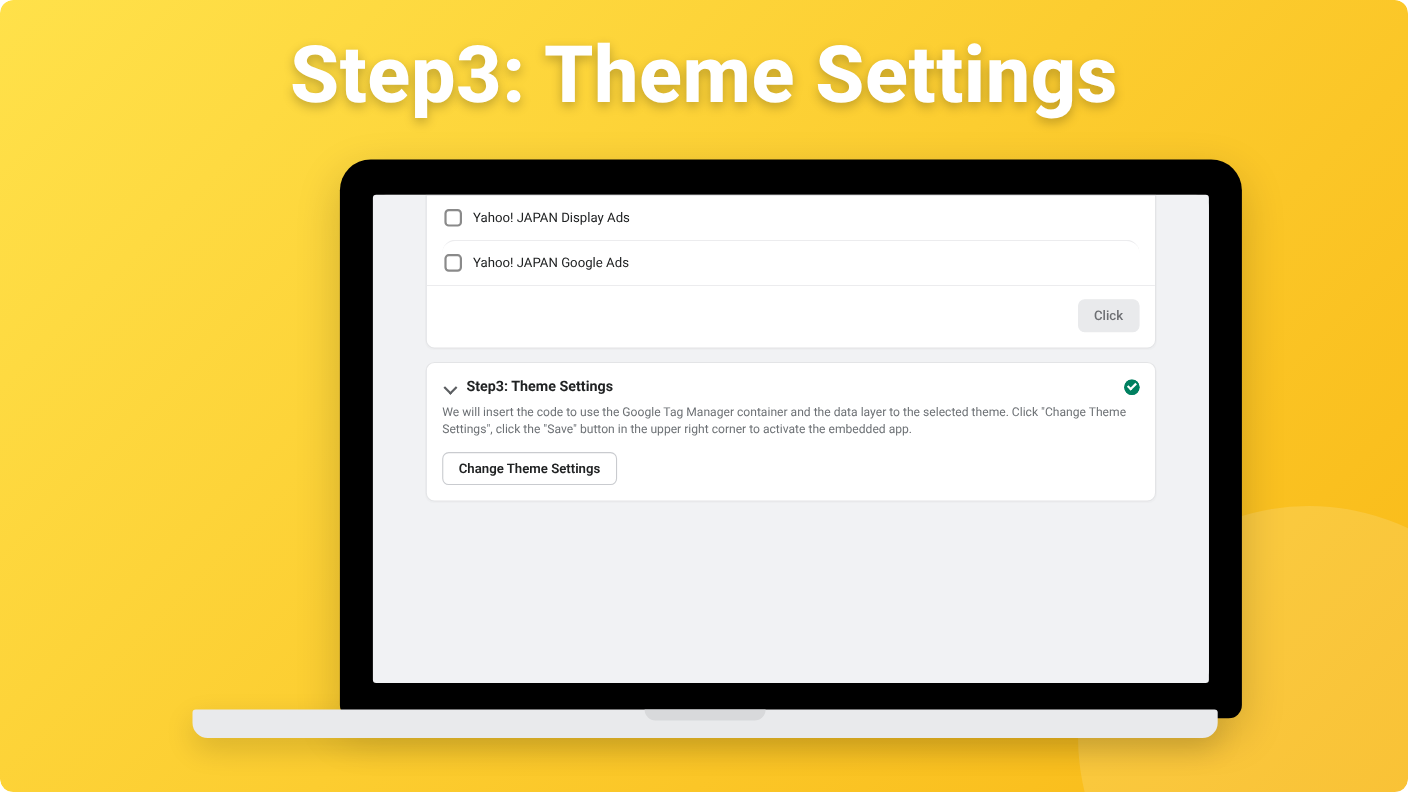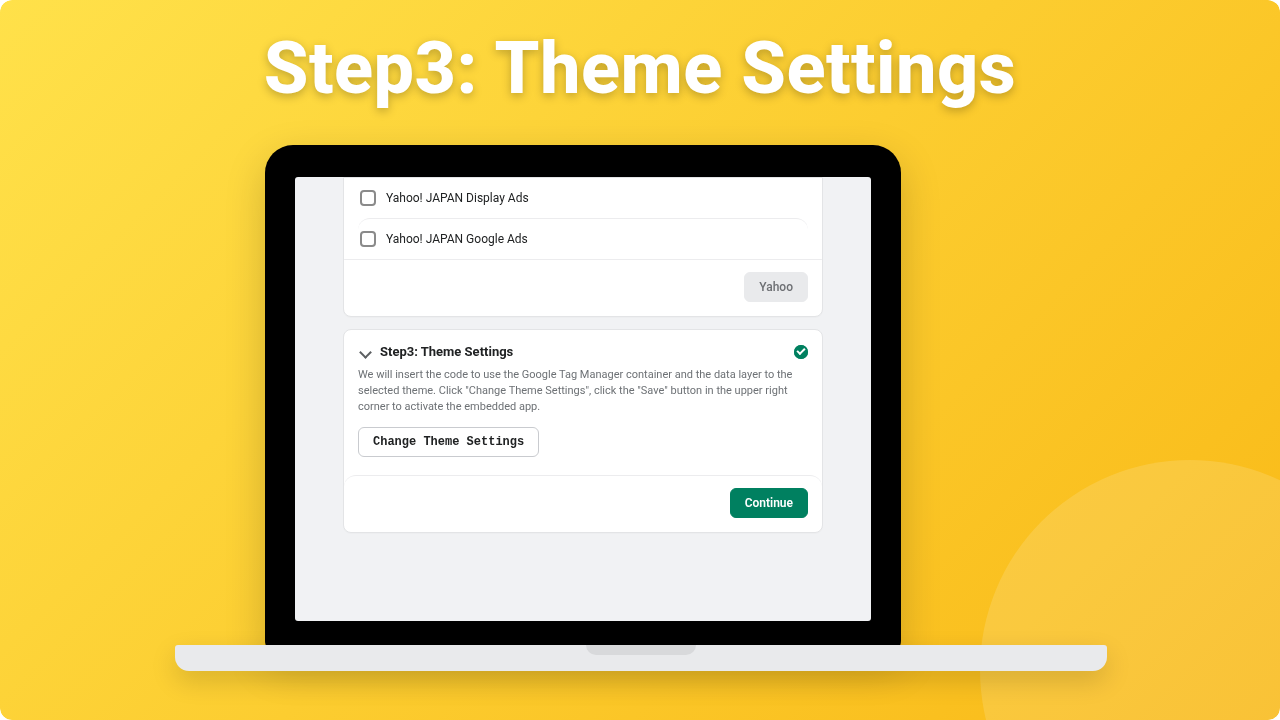--- a/index.html
+++ b/index.html
@@ -28,26 +28,27 @@
     letter-spacing: 0.5px;
     text-shadow: 0 3px 10px rgba(0,0,0,0.25);
   }
   
   .laptop {
     position: absolute;
     left: 265px; top: 145px;
     width: 752px;
   }
   .lid {
-    width: 636px;
+    width: 820px;
     height: 508px;
     background: #000;
     border-radius: 28px 28px 12px 12px;
     padding: 32px 30px 32px 30px;
     box-shadow: 0 14px 40px rgba(0,0,0,0.18);
+    margin-left: 44px;
   }
   .screen {
     width: 100%; height: 100%;
     background: #f1f2f4;
     border-radius: 3px;
     overflow: hidden;
     position: relative;
   }
   .base {
     position: absolute;
@@ -105,21 +106,20 @@
     padding: 7px 14px;
     cursor: pointer;
     border: 1px solid transparent;
   }
   .btn-save {
     background:#e9eaec; color:#6d6f73; border-color:#e9eaec;
   }
   .btn-outline {
     background:#fff; color:#202223; border:1px solid #c9cbcf;
     font-weight:600;
-    font-family:Liberation Mono, monospace;
   }
   .btn-primary {
     background:#008060; color:#fff; border-color:#008060;
     font-weight:600;
   }
   .section-head {
     display:flex; align-items:center; justify-content:space-between;
     padding: 14px 14px 8px 14px;
   }
   .section-left { display:flex; align-items:center; gap:8px; }
@@ -181,40 +181,37 @@
                 <span class="checkbox"></span>
                 <span class="check-label">Yahoo! JAPAN Display Ads</span>
               </div>
               <div class="check-row">
                 <span class="checkbox"></span>
                 <span class="check-label">Yahoo! JAPAN Google Ads</span>
               </div>
             </div>
             <div class="divider"></div>
             <div class="save-row">
-              <span class="btn btn-save">Yahoo</span>
+              <span class="btn btn-save">Click</span>
             </div>
           </div>
 
           <div class="card">
             <div class="section-head">
               <div class="section-left">
                 <span class="chev"></span>
                 <span class="section-title">Step3: Theme Settings</span>
               </div>
               <span class="status-dot"></span>
             </div>
             <div class="section-body">
               <div class="desc">We will insert the code to use the Google Tag Manager container and the data layer to the selected theme. Click "Change Theme Settings", click the "Save" button in the upper right corner to activate the embedded app.</div>
               <div class="action-row">
                 <span class="btn btn-outline">Change Theme Settings</span>
               </div>
-            </div>
-            <div class="footer-row">
-              <span class="btn btn-primary">Continue</span>
             </div>
           </div>
 
 
         </div>
       </div>
     </div>
     <div class="base">
       <div class="notch"></div>
     </div>

